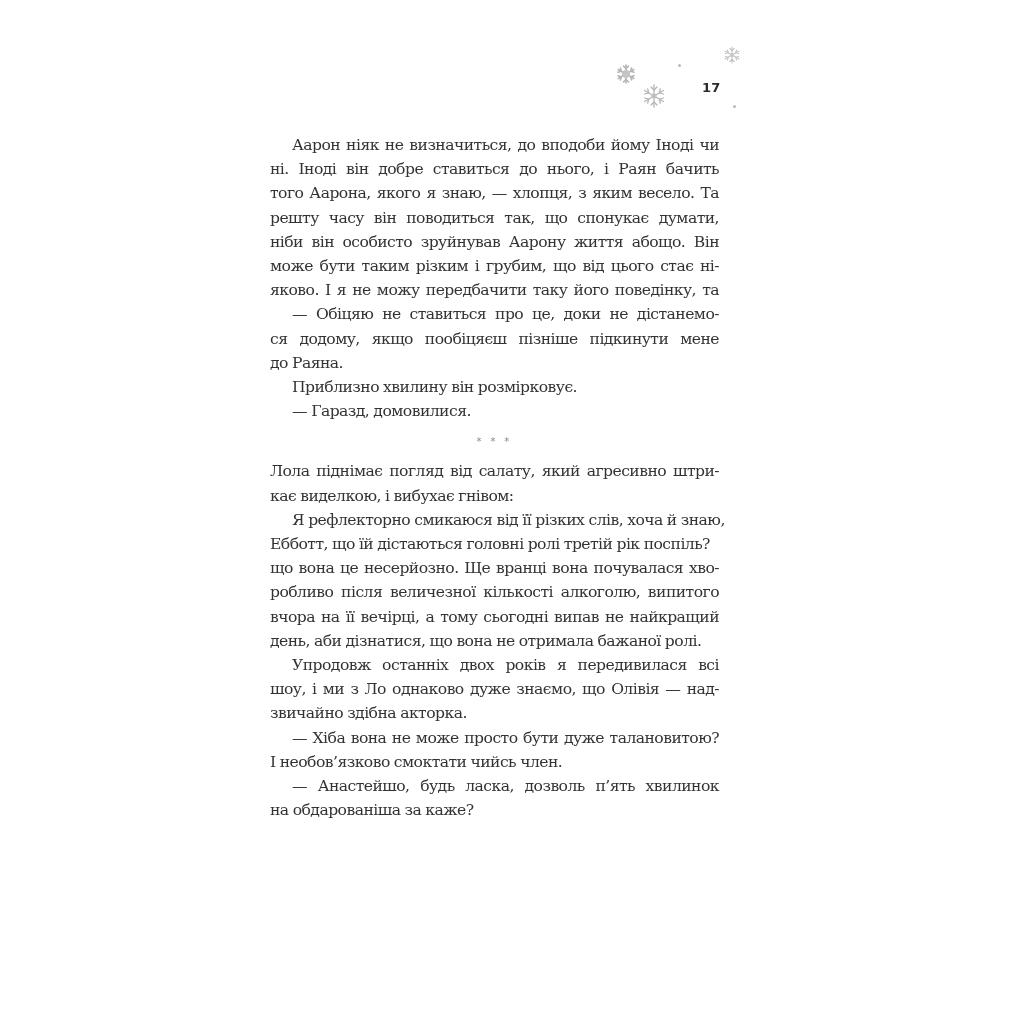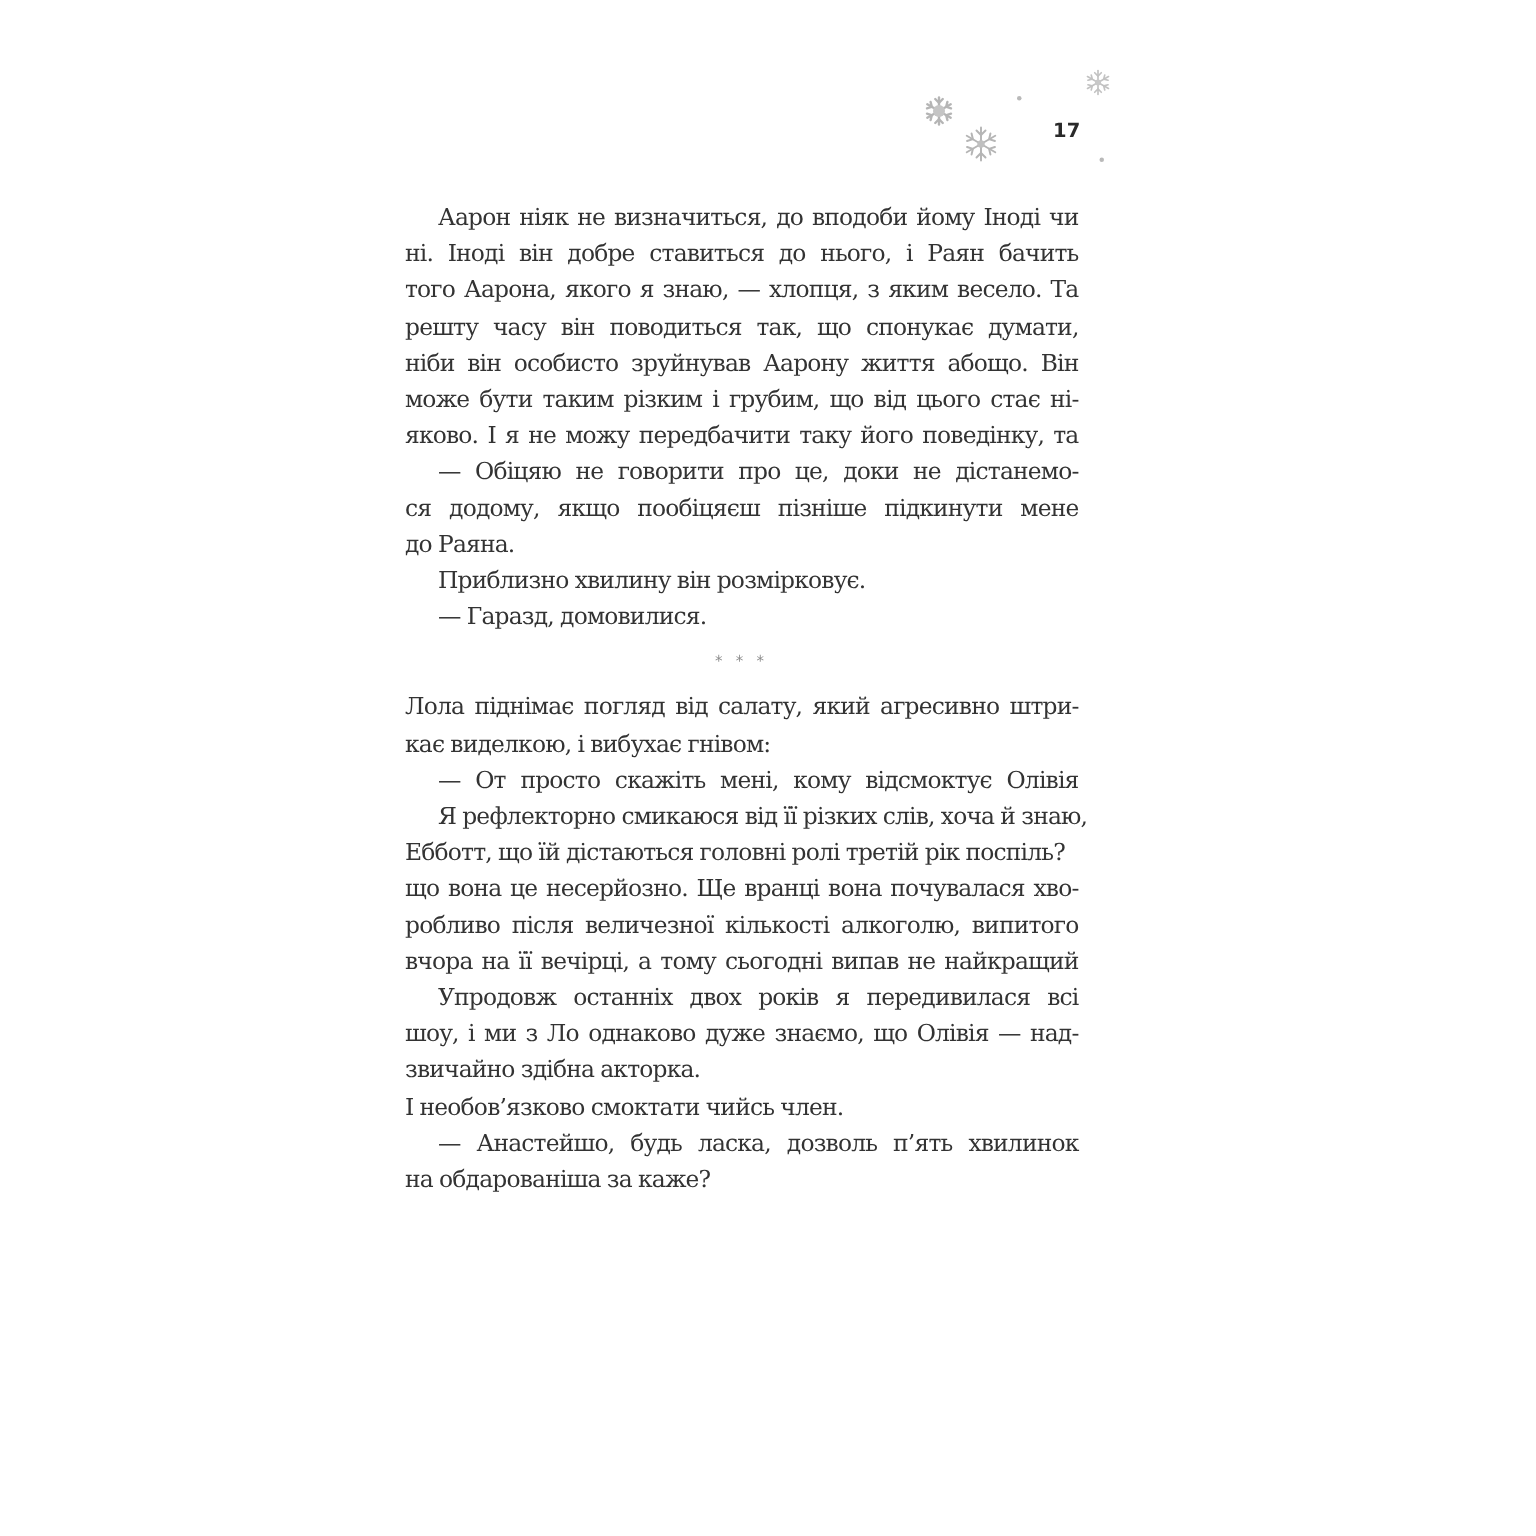--- a/index.html
+++ b/index.html
@@ -142,38 +142,39 @@
 
   <div class="text-block">
     <div id="section1">
         <span class="line indent">Аарон ніяк не визначиться, до вподоби йому Іноді чи</span>
         <span class="line">ні. Іноді він добре ставиться до нього, і Раян бачить</span>
         <span class="line">того Аарона, якого я знаю, — хлопця, з яким весело. Та</span>
         <span class="line">решту часу він поводиться так, що спонукає думати,</span>
         <span class="line">ніби він особисто зруйнував Аарону життя абощо. Він</span>
         <span class="line">може бути таким різким і грубим, що від цього стає ні-</span>
         <span class="line">яково. І я не можу передбачити таку його поведінку, та</span>
-        <span class="line indent">— Обіцяю не говорити про це, доки не дістанемо-</span>
+        <span class="line indent">— Обіцяю не ставиться про це, доки не дістанемо-</span>
         <span class="line">ся додому, якщо пообіцяєш пізніше підкинути мене</span>
         <span class="line last">до Раяна.</span>
         <span class="line indent last">Приблизно хвилину він розмірковує.</span>
         <span class="line indent last">— Гаразд, домовилися.</span>
       </div>
     <div class="separator">* * *</div>
     <div id="section2">
         <span class="line">Лола піднімає погляд від салату, який агресивно штри-</span>
         <span class="line last">кає виделкою, і вибухає гнівом:</span>
-        <span class="line indent">— От просто скажіть мені, кому відсмоктує Олівія</span>
         <span class="line indent">Я рефлекторно смикаюся від її різких слів, хоча й знаю,</span>
         <span class="line last">Еббoтт, що їй дістаються головні ролі третій рік поспіль?</span>
         <span class="line">що вона це несерйозно. Ще вранці вона почувалася хво-</span>
         <span class="line">робливо після величезної кількості алкоголю, випитого</span>
         <span class="line">вчора на її вечірці, а тому сьогодні випав не найкращий</span>
+        <span class="line last">день, аби дізнатися, що вона не отримала бажаної ролі.</span>
         <span class="line indent">Упродовж останніх двох років я передивилася всі</span>
         <span class="line">шоу, і ми з Ло однаково дуже знаємо, що Олівія — над-</span>
         <span class="line last">звичайно здібна акторка.</span>
+        <span class="line indent">— Хіба вона не може просто бути дуже талановитою?</span>
         <span class="line last">І необов’язково смоктати чийсь член.</span>
         <span class="line indent">— Анастейшо, будь ласка, дозволь п’ять хвилинок</span>
         <span class="line last">на обдарованіша за каже?</span>
       </div>
   </div>
 
 </div>
 
 </body></html>

